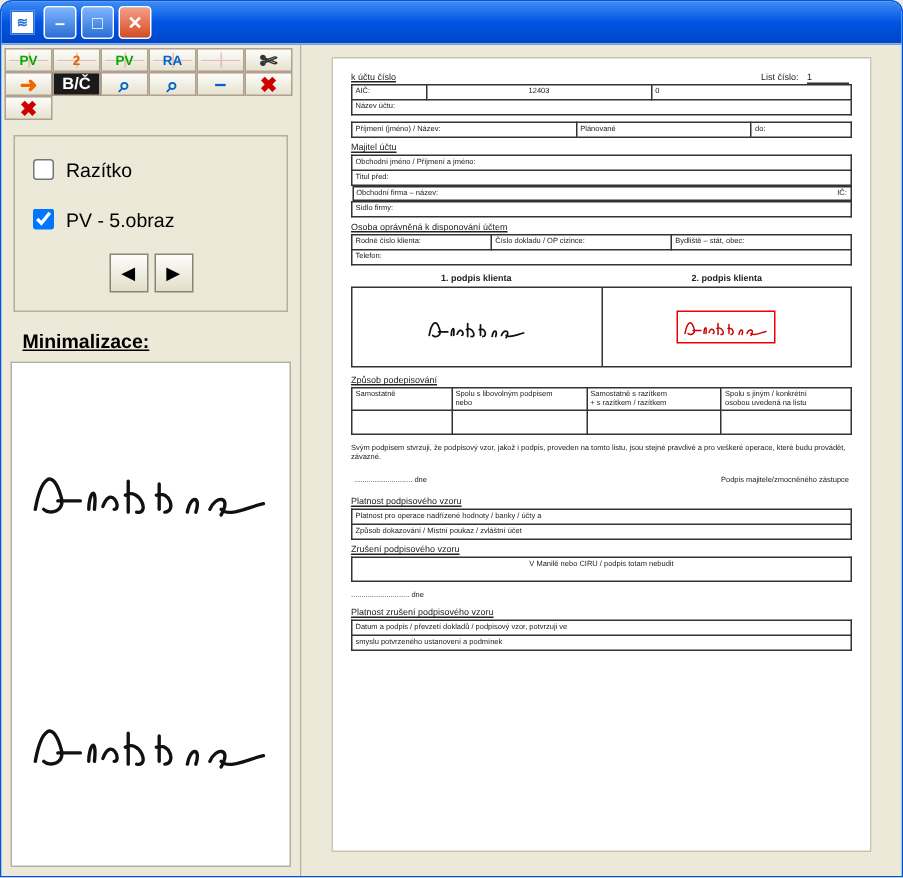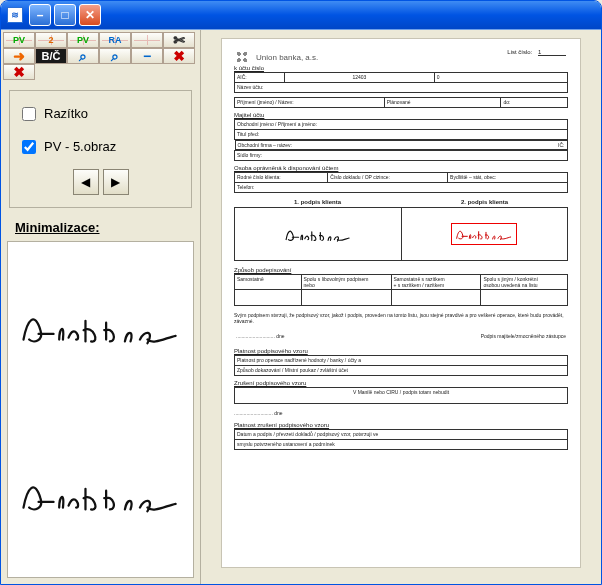--- a/index.html
+++ b/index.html
@@ -86,21 +86,21 @@
   .ico.red   { color:#c00; }
   .ico.orange{ color:#e60; }
 
   .options {
     margin:8px 8px 6px 8px;
     padding:12px 10px 12px 10px;
     border:1px solid #b4b0a0;
     background:#ece9d8;
   }
   .chk {
-    display:flex; align-items:flex-end; gap:8px;
+    display:flex; align-items:flex-start; gap:8px;
     font-size:13px; padding:3px 2px;
   }
   .chk input { width:14px;height:14px; }
   .chk.selected {
     background:#ffffc0;
     border:1px dotted #888;
   }
   .navrow {
     display:flex; justify-content:center; gap:4px; margin-top:12px;
   }
@@ -268,24 +268,20 @@
           <svg viewBox="0 0 180 50">
             <path d="M8 40 C 12 18, 20 10, 26 30 C 30 42, 18 44, 14 40 M24 34 L40 34 M46 40 C 46 28, 52 22, 50 40 M56 38 C 62 22, 70 40, 64 40 M74 20 L74 42 M72 30 C 82 24, 90 44, 80 42 M96 40 L96 22 M94 30 C 104 26, 108 42, 100 42 M116 42 C 118 30, 126 30, 122 42 M132 40 C 136 30, 148 30, 140 44 M140 40 C 146 46, 160 38, 170 36" stroke="#111" stroke-width="2.4" fill="none" stroke-linecap="round"></path>
           </svg>
         </div>
       </div>
     </div>
 
     <div class="docarea">
       <div class="page">
 
-        <div class="bankhead">
-          <span class="logo"></span>
-          <span>Union banka, a.s.</span>
-        </div>
         <div class="listcislo">
           <span>List číslo:</span>
           <span class="line">1</span>
         </div>
 
 
         <div class="sectlabel">k účtu číslo</div>
         <table class="tbl">
           <tbody>
               <tr>

